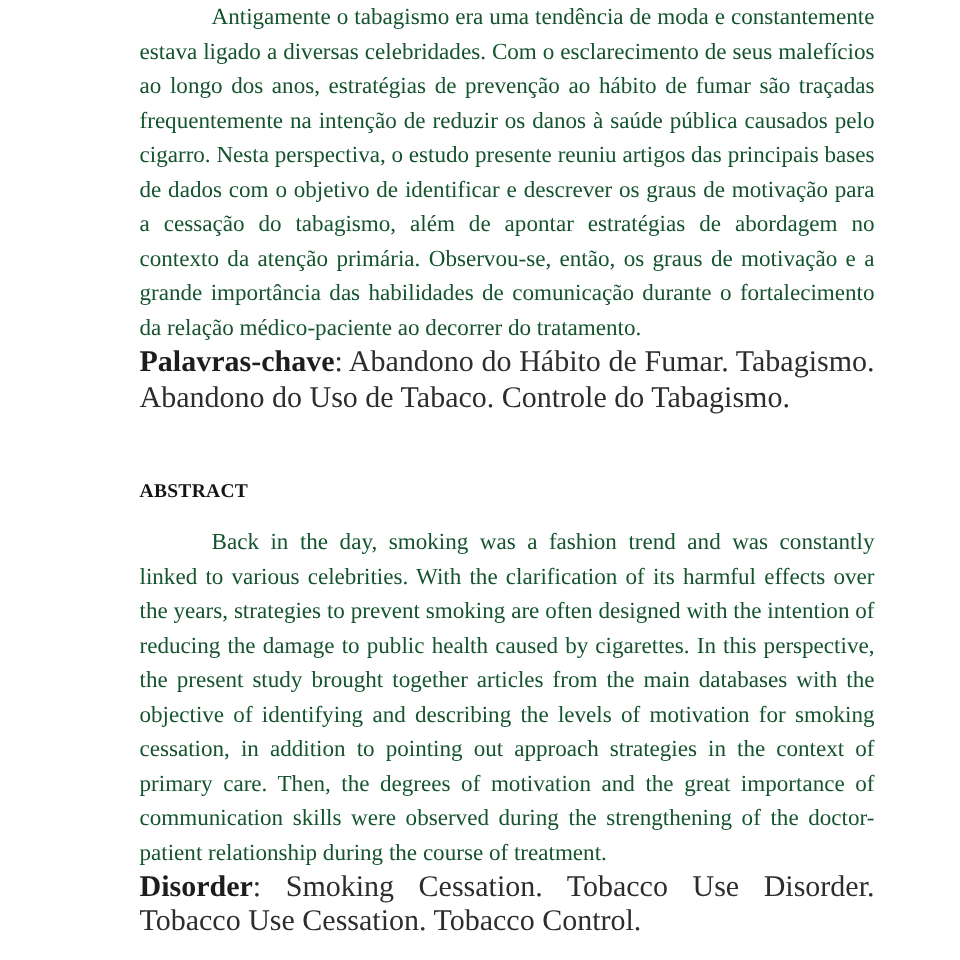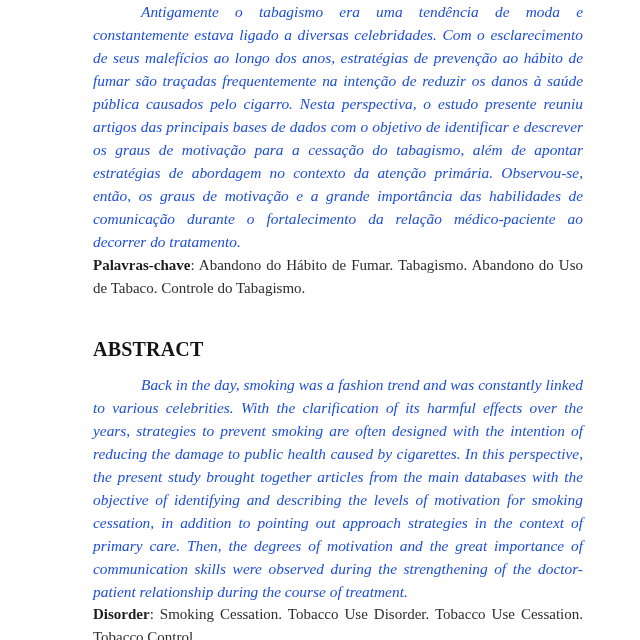--- a/index.html
+++ b/index.html
@@ -35,50 +35,49 @@
   }
 
   
   p.para {
     margin: 0;
     padding: 0;
     font-size: 15.4px;
     line-height: 23.05px;
     text-align: justify;
     text-justify: inter-word;
-    color: #1d4ed8;
-    font-style: italic;
+    color: #14532d;
     -webkit-font-smoothing: antialiased;
   }
 
   p.indent {
     text-indent: 48px;
   }
 
   
   p.keywords {
     margin: 0;
     padding: 0;
-    font-size: 15px;
+    font-size: 20px;
     line-height: 23.05px;
     text-align: justify;
     text-justify: inter-word;
     color: #2d2d2d;
   }
 
   p.keywords .kw-label {
     font-weight: bold;
     color: #1d1d1d;
   }
 
   
   h2.heading {
     margin: 0;
     padding: 0;
-    font-size: 20px;
+    font-size: 13px;
     line-height: 23.05px;
     font-weight: bold;
     text-align: left;
     letter-spacing: 0.2px;
     color: #141414;
   }
 
   
   .gap-abstract { height: 38px; }
   .gap-after-abstract-heading { height: 12px; }

